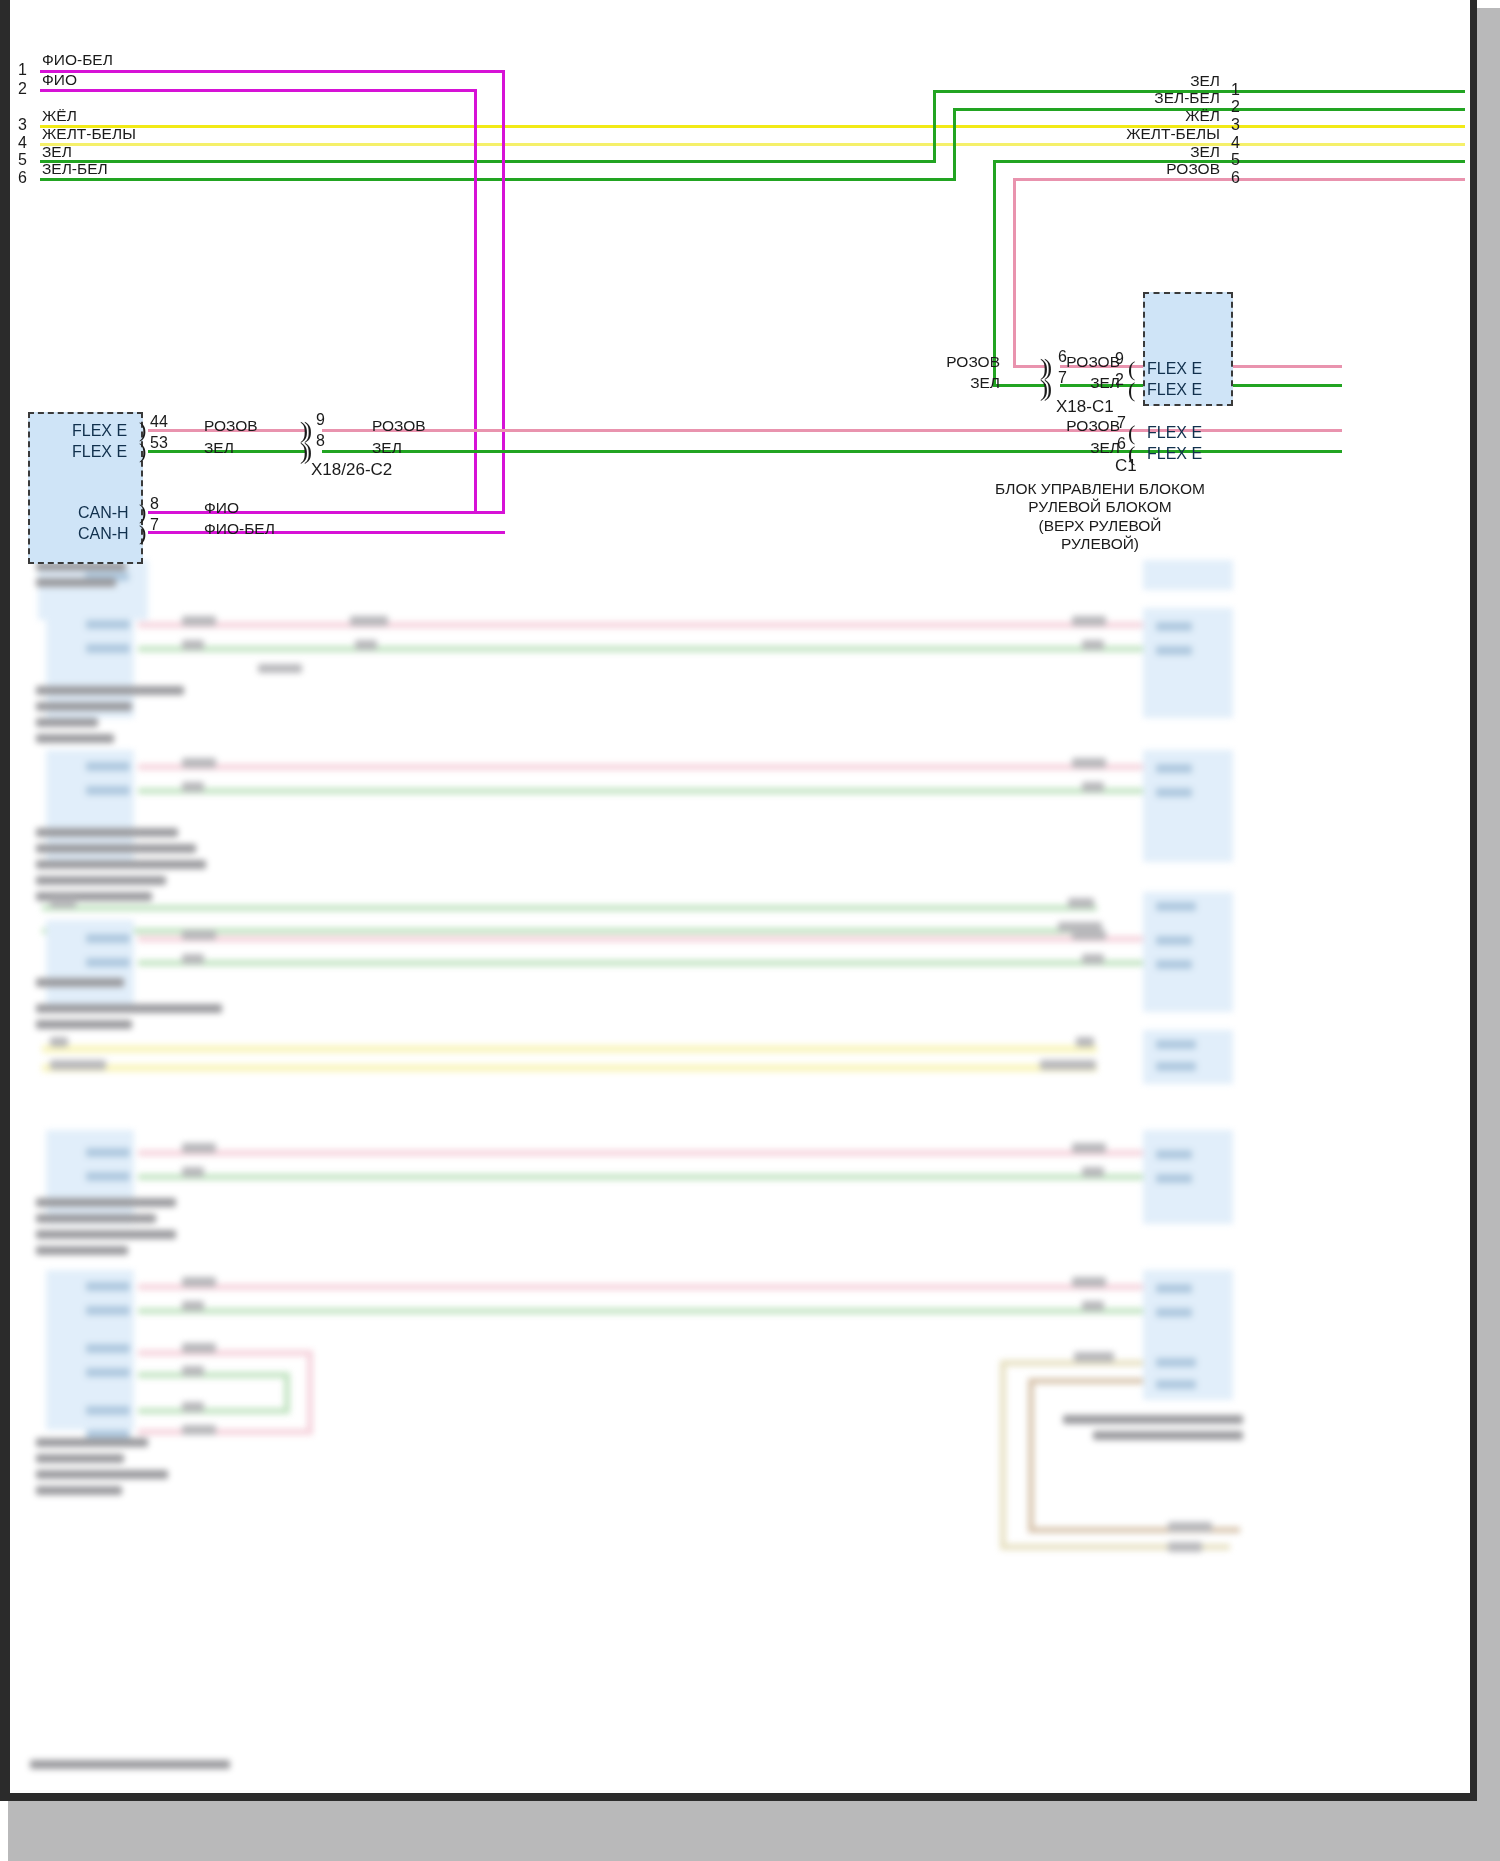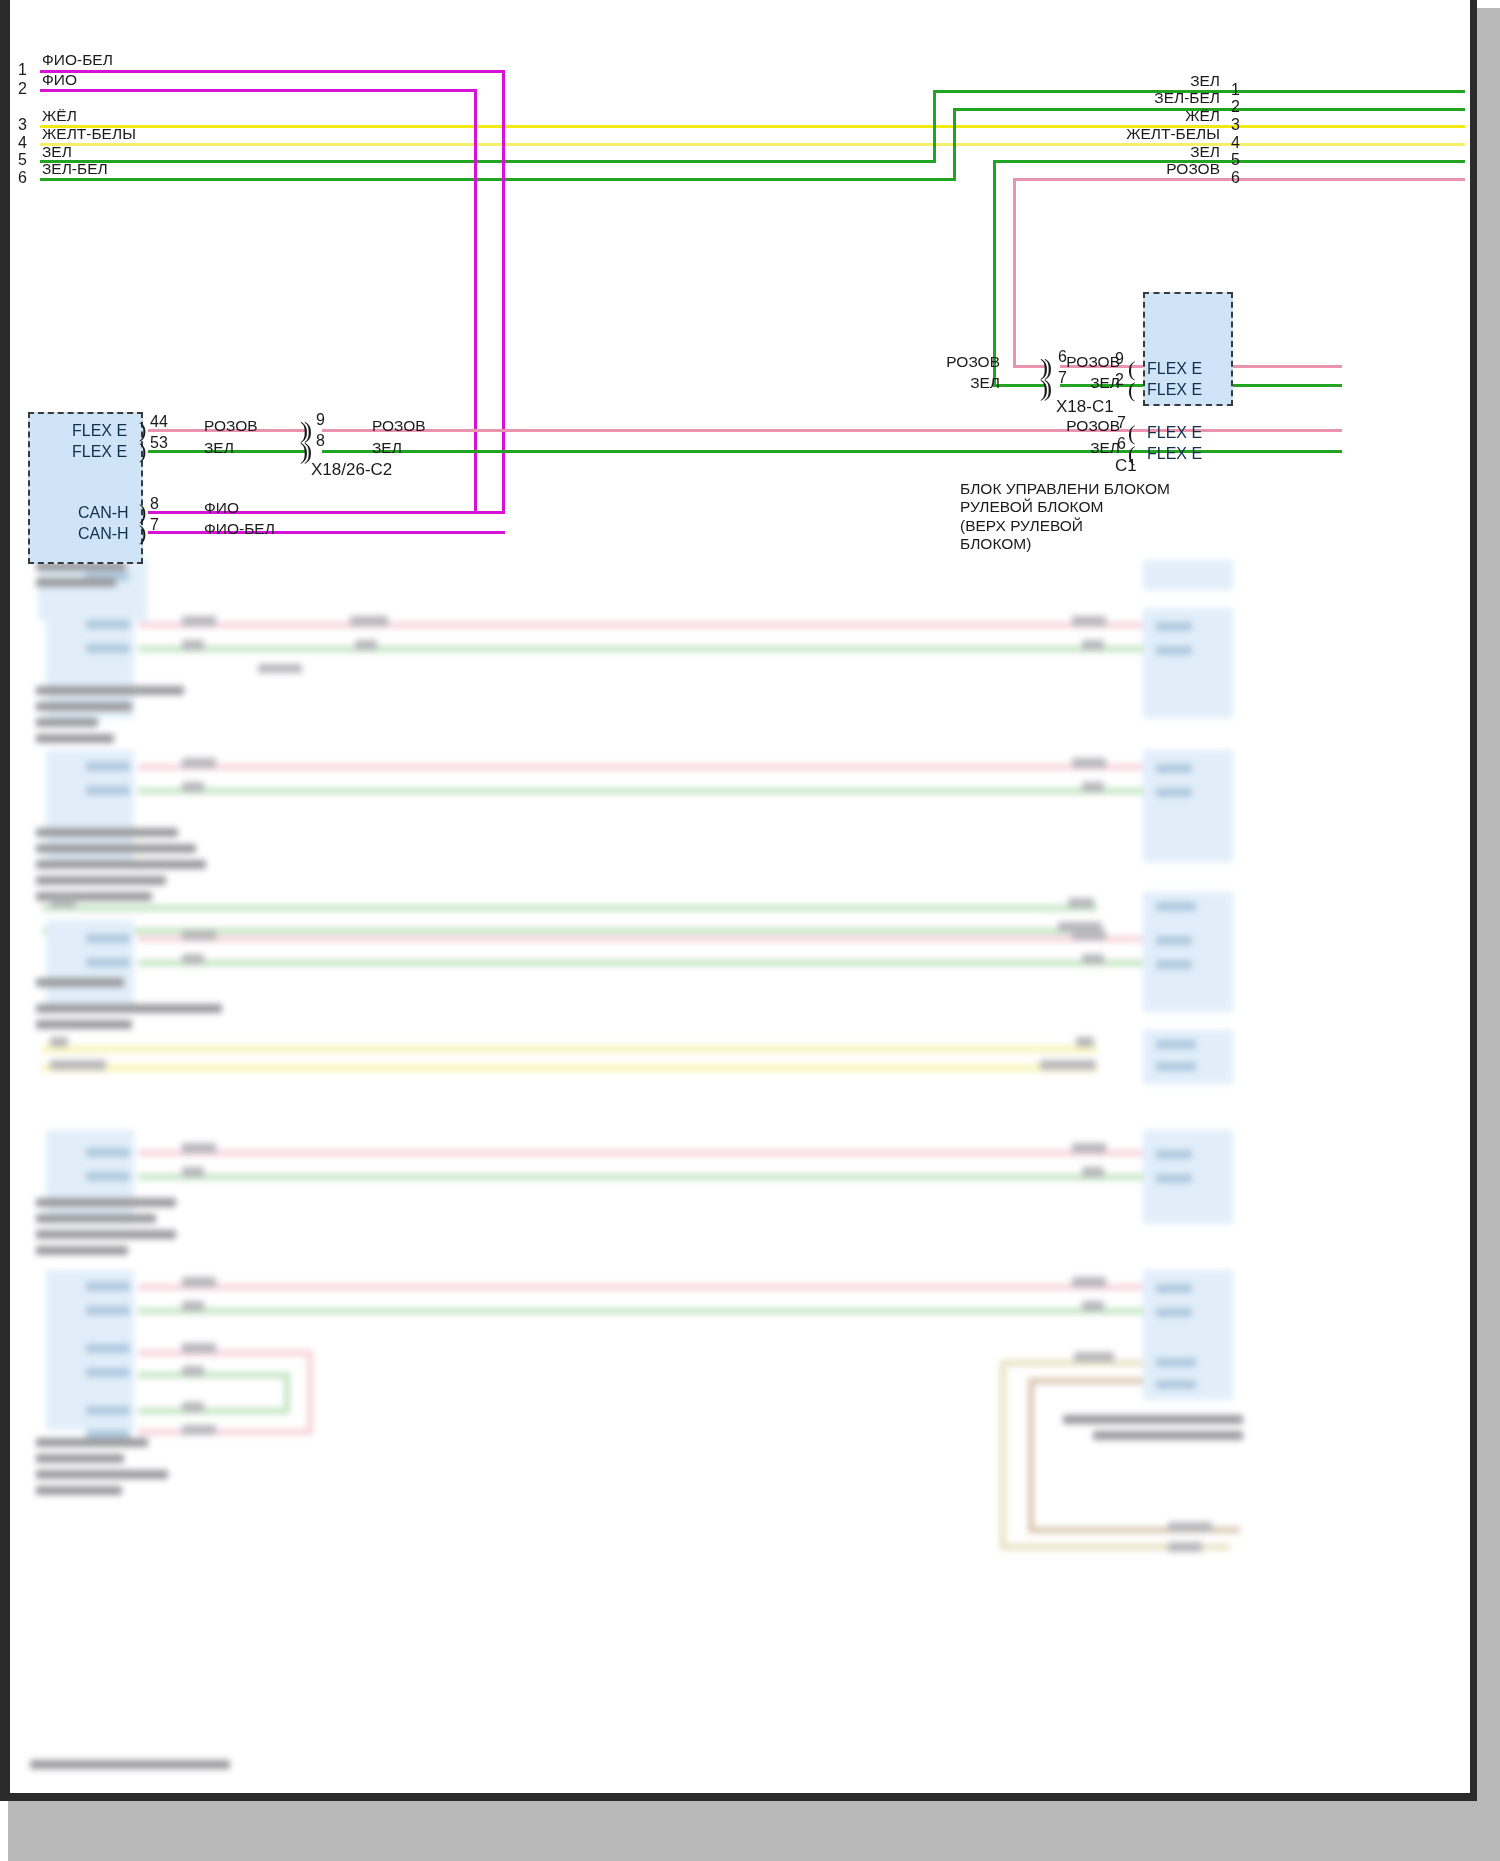--- a/index.html
+++ b/index.html
@@ -38,21 +38,21 @@
   
   .lbl{position:absolute;font-size:15.5px;color:#1b1b1b;white-space:nowrap;line-height:1;}
   .lbl.r{text-align:right;}
   .pin{position:absolute;font-size:16px;color:#1b1b1b;white-space:nowrap;line-height:1;}
   .bigpin{position:absolute;font-size:17px;color:#1b1b1b;white-space:nowrap;line-height:1;}
 
   
   .block{position:absolute;background:#cfe4f7;border:2px dashed #3a3a3a;box-sizing:border-box;}
   .blockplain{position:absolute;background:#cfe4f7;}
   .bterm{position:absolute;font-size:16px;color:#11304d;white-space:nowrap;line-height:1;}
-  .caption{position:absolute;font-size:15.5px;color:#1b1b1b;line-height:1.18;text-align:left;}
+  .caption{position:absolute;font-size:15.5px;color:#1b1b1b;line-height:1.18;text-align:center;}
 
   
   .splice{position:absolute;font-size:24px;color:#1b1b1b;line-height:1;letter-spacing:-4px;
           font-family:"Liberation Serif",serif;}
 
   
   .pinbr{position:absolute;font-size:22px;color:#1b1b1b;line-height:1;font-family:"Liberation Serif",serif;}
   .blurtext{position:absolute;background:#8d8d92;border-radius:2px;}
   .blurtext.dark{background:#5d5d63;}
   .blurtext.blue{background:#7fa8cc;}
@@ -345,16 +345,16 @@
 
   <div class="bterm" style="left:1147px;top:361px;">FLEX E</div>
   <div class="bterm" style="left:1147px;top:382px;">FLEX E</div>
   <div class="bterm" style="left:1147px;top:425px;">FLEX E</div>
   <div class="bterm" style="left:1147px;top:446px;">FLEX E</div>
 
   <div class="caption" style="left:960px;top:480px;width:280px;">
     <div>БЛОК УПРАВЛЕНИ БЛОКОМ</div>
     <div>РУЛЕВОЙ БЛОКОМ</div>
     <div>(ВЕРХ РУЛЕВОЙ</div>
-    <div>БЛОКОМ)</div>
+    <div>РУЛЕВОЙ)</div>
   </div>
 
 </div>
 
 </body></html>

